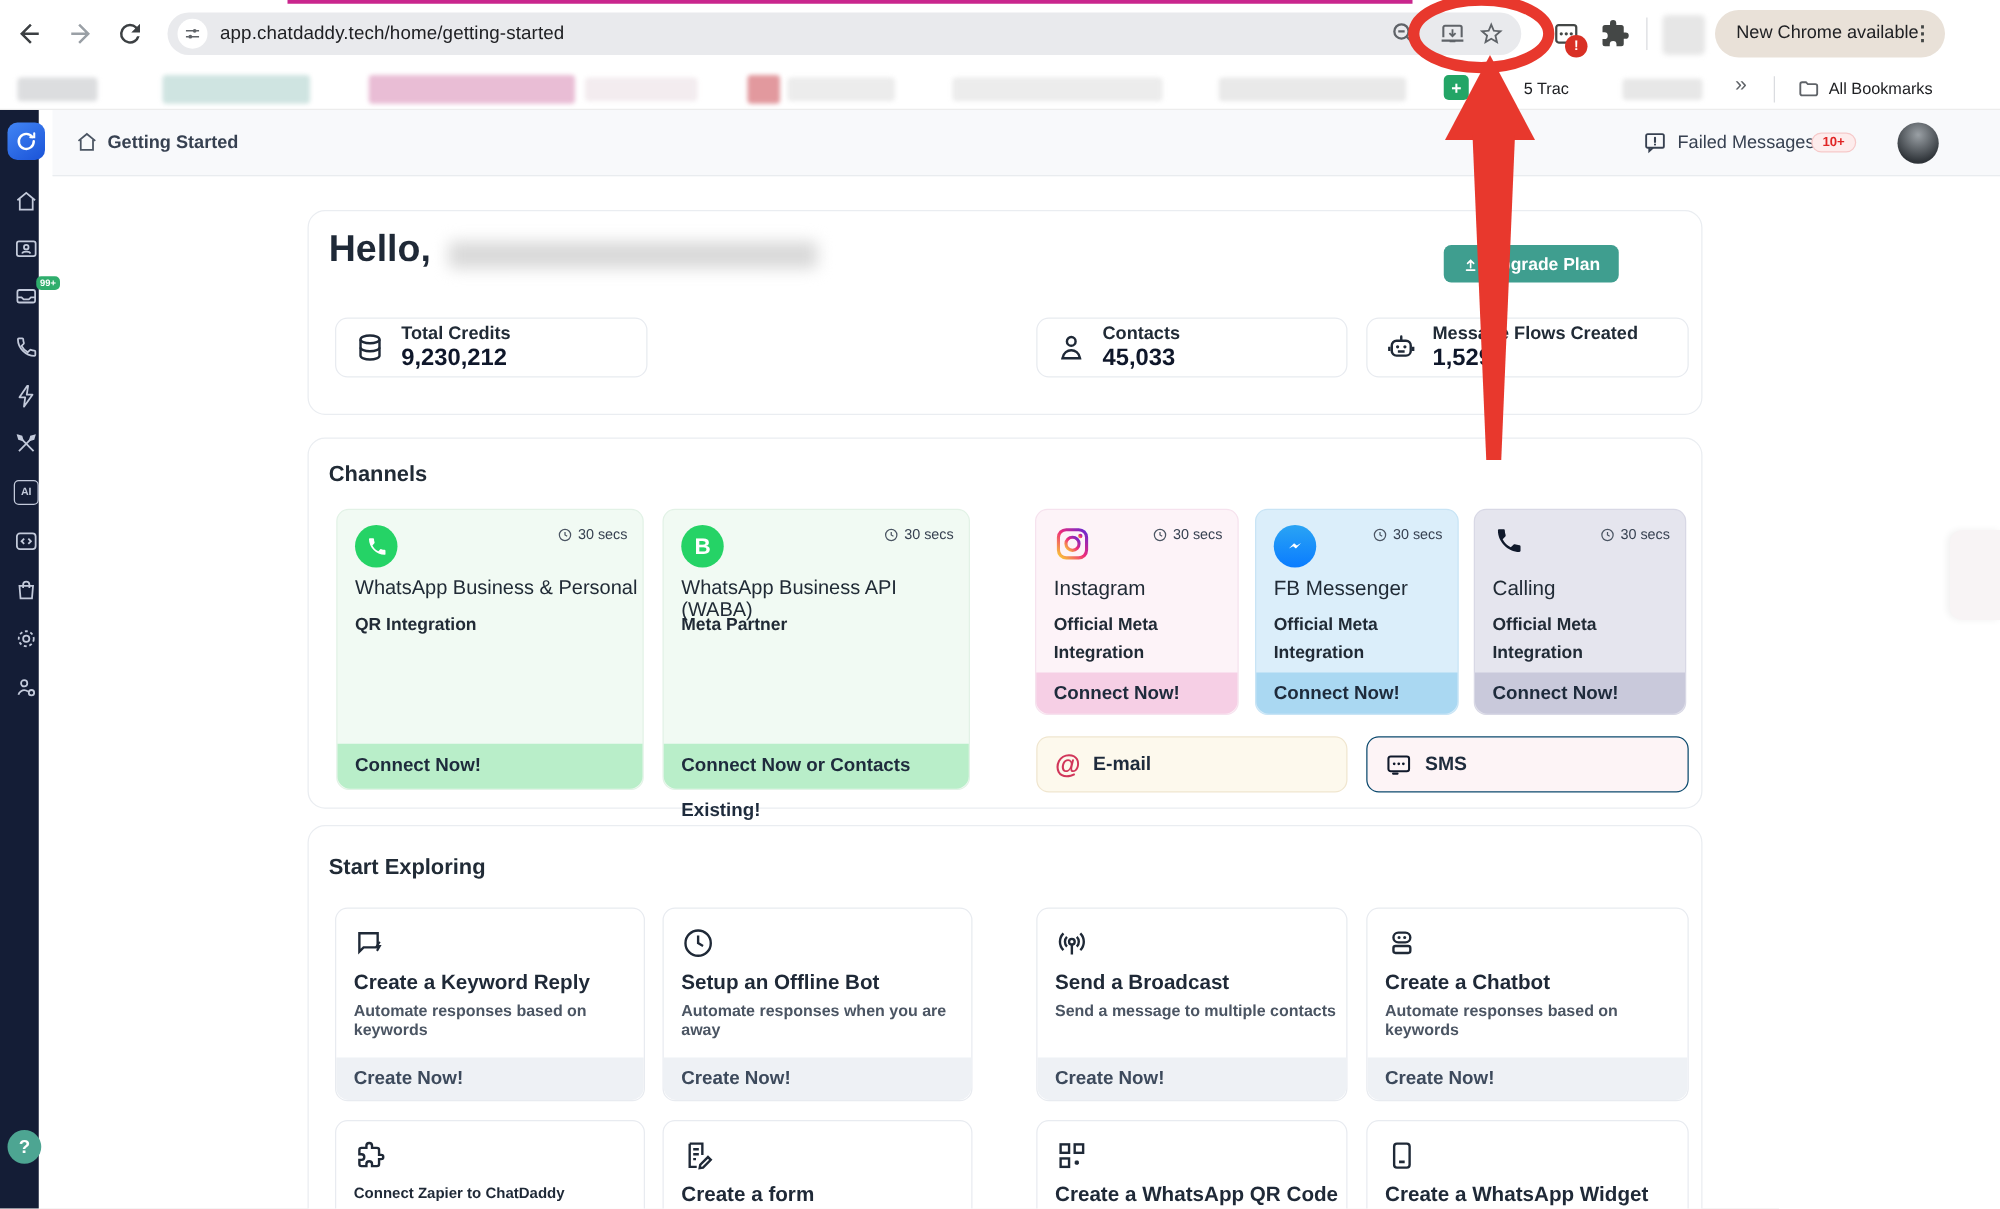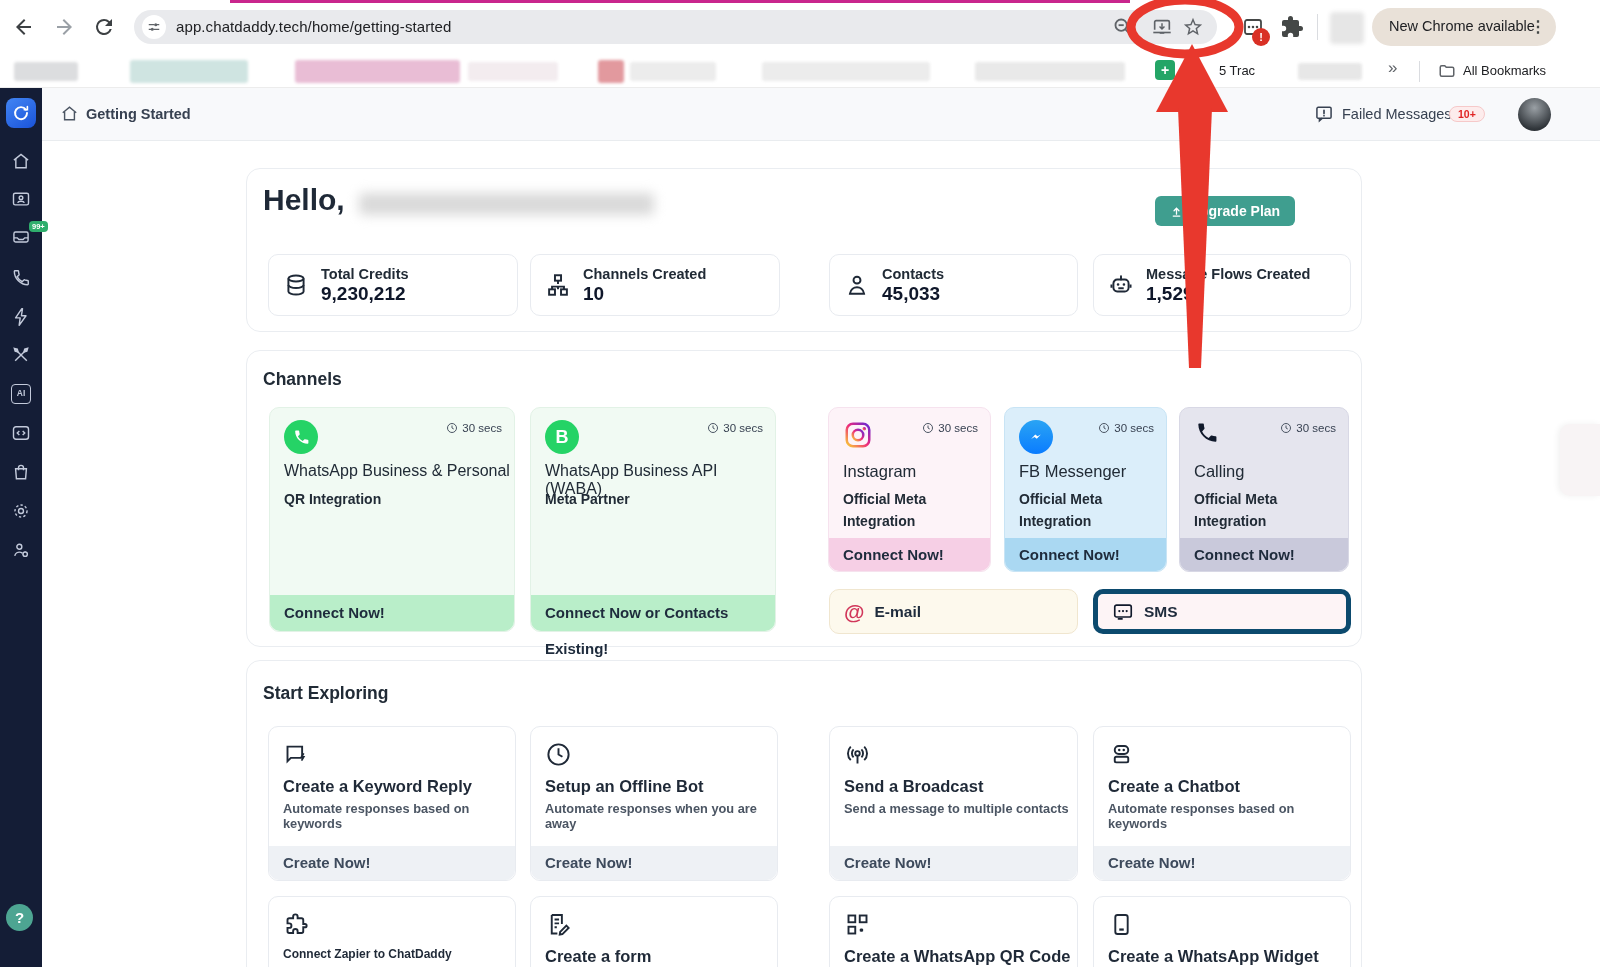--- a/index.html
+++ b/index.html
@@ -37,37 +37,37 @@
   
   .app-header { position:absolute; left:42px; top:88px; width:1558px; height:53px; background:#f8f9fb; border-bottom:1px solid #e9ecef; }
   .crumb-home { position:absolute; left:18px; top:16px; width:19px; height:19px; color:#4b5563; }
   .crumb-label { position:absolute; left:44px; top:18px; font-size:14.5px; font-weight:600; color:#374151; }
   .failed-ico { position:absolute; left:1272px; top:16px; width:20px; height:20px; color:#374151; }
   .failed-label { position:absolute; left:1300px; top:18px; font-size:14.5px; color:#374151; }
   .failed-badge { position:absolute; left:1407px; top:18px; padding:1px 8px; background:#fdecec; border:1px solid #f6c9c9; border-radius:10px; font-size:10.5px; font-weight:bold; color:#e02424; }
   .avatar { position:absolute; left:1476px; top:10px; width:33px; height:33px; border-radius:50%; background:radial-gradient(circle at 50% 30%, #9aa0a5, #2f3439 75%); }
 
   
-  .sidebar { position:absolute; left:0; top:88px; width:42px; height:879px; background:#141d36; }
+  .sidebar { position:absolute; left:0; top:88px; width:31px; height:879px; background:#141d36; }
   .sb-logo { position:absolute; left:6px; top:10px; width:30px; height:30px; border-radius:8px; background:linear-gradient(145deg,#4285f4,#1a53d8); display:flex; align-items:center; justify-content:center; color:#fff; }
   .sb-ico { position:absolute; left:11px; width:20px; height:20px; color:#c3cadb; }
   .sb-badge { position:absolute; left:18px; top:-6px; background:#2fae6d; color:#fff; font-size:7.5px; font-weight:bold; padding:1px 3px; border-radius:4px; }
   .sb-ai { position:absolute; left:11px; width:20px; height:20px; border:1.6px solid #c3cadb; border-radius:4px; color:#c3cadb; font-size:8.5px; font-weight:bold; text-align:center; line-height:17px; }
   .sb-help { position:absolute; left:6px; top:816px; width:27px; height:27px; border-radius:50%; background:#4da592; color:#fff; font-size:15px; font-weight:bold; text-align:center; line-height:27px; }
 
   
   .section { position:absolute; left:246px; width:1116px; background:#fff; border:1px solid #eaedf1; border-radius:14px; }
   .section-title { position:absolute; left:16px; font-size:17.5px; font-weight:700; color:#212b36; }
 
   
   .hello { position:absolute; left:16px; top:14px; font-size:30px; font-weight:800; color:#1f2937; }
   .hello-blur { position:absolute; left:112px; top:24px; width:295px; height:22px; background:#d9d9d9; border-radius:4px; filter:blur(6px); }
   .hero-sub { position:absolute; left:16px; top:56px; font-size:14px; color:#637381; }
   .upgrade-btn { position:absolute; left:908px; top:27px; width:140px; height:30px; background:#3f9e8f; border:none; border-radius:6px; color:#fff; font-size:14px; font-weight:600; font-family:inherit; display:flex; align-items:center; justify-content:center; gap:7px; cursor:pointer; }
-  .stat-card { position:absolute; top:85px; height:62px; border:1px solid #e8ebf0; border-radius:10px; background:#fff; display:flex; align-items:center; gap:12px; padding:0 14px; }
+  .stat-card { position:absolute; top:85px; height:48px; border:1px solid #e8ebf0; border-radius:10px; background:#fff; display:flex; align-items:center; gap:12px; padding:0 14px; }
   .stat-ico { width:26px; height:26px; color:#1f2937; flex:none; }
   .stat-label { font-size:14.5px; font-weight:600; color:#212b36; }
   .stat-value { font-size:19px; font-weight:800; color:#0f172a; margin-top:1px; }
 
   
   .ch-card { position:absolute; top:56px; border-radius:10px; }
   .ch-green { background:#f1faf3; border:1px solid #e2f2e6; }
   .ch-pink { background:#fdf3f8; border:1px solid #f6e2ee; }
   .ch-blue { background:#dbeefa; border:1px solid #c8e4f5; }
   .ch-lav { background:#e5e5ee; border:1px solid #d8d8e5; }
@@ -78,21 +78,21 @@
   .ch-name { position:absolute; left:14px; top:54px; font-size:16.5px; font-weight:400; color:#212b36; }
   .ch-tag { position:absolute; left:14px; top:80px; font-size:14px; font-weight:600; color:#212b36; line-height:22px; }
   .ch-footer { position:absolute; left:0; right:0; bottom:0; height:36px; border-radius:0 0 10px 10px; font-size:15px; font-weight:700; color:#1e2b3c; line-height:36px; padding-left:14px; }
   .ch-footer.sm { height:33px; line-height:33px; }
   .f-green { background:#b9eec9; }
   .f-pink { background:#f6cfe5; }
   .f-blue { background:#aad8f2; }
   .f-lav { background:#c9c9db; }
   .mini-card { position:absolute; top:238px; height:45px; border-radius:10px; display:flex; align-items:center; gap:10px; padding-left:14px; font-size:15.5px; font-weight:700; color:#1e2b3c; }
   .mini-email { background:#fdf9ed; border:1px solid #f0e6cf; }
-  .mini-sms { background:#fdf4f6; border:5px solid #0c4a6e; }
+  .mini-sms { background:#fdf4f6; border:1px solid #0c4a6e; }
   .at-glyph { color:#d1365a; font-size:21px; font-weight:700; }
 
   
   .x-card { position:absolute; width:248px; height:155px; background:#fff; border:1px solid #e8ebf0; border-radius:10px; }
   .x-icon { position:absolute; left:14px; top:14px; width:27px; height:27px; color:#1f2937; }
   .x-title { position:absolute; left:14px; top:50px; font-size:16.5px; font-weight:700; color:#1f2937; white-space:nowrap; }
   .x-sub { position:absolute; left:14px; top:74px; font-size:12.8px; font-weight:600; color:#4b5563; }
   .x-footer { position:absolute; left:0; right:0; bottom:0; height:34px; background:#eef1f5; border-radius:0 0 10px 10px; font-size:15px; font-weight:600; color:#3d4a5c; line-height:34px; padding-left:14px; }
 
   .edge-tab { position:absolute; left:1560px; top:424px; width:40px; height:72px; background:#f8f4f5; border-radius:10px 0 0 10px; box-shadow:-2px 0 6px rgba(0,0,0,.06); }
@@ -310,34 +310,20 @@
             <ellipse cx="12" cy="6" rx="7" ry="2.8"></ellipse>
             <path d="M5 6v6c0 1.5 3.1 2.8 7 2.8s7-1.3 7-2.8V6"></path>
             <path d="M5 12v6c0 1.5 3.1 2.8 7 2.8s7-1.3 7-2.8v-6"></path>
           </svg>
       </span>
       <div>
           <div class="stat-label">Total Credits</div>
       <div class="stat-value">9,230,212</div>
         </div>
     </div>
-    <div class="stat-card" style="left:283px;width:250px;">
-      <span class="stat-ico">
-        <svg class="ico" viewBox="0 0 24 24" fill="none" stroke="currentColor" stroke-width="1.8">
-            <rect x="9.2" y="3" width="5.6" height="5"></rect>
-            <path d="M12 8v3M6.5 16v-2.5h11V16M12 13v3"></path>
-            <rect x="3.8" y="16" width="5.4" height="5"></rect>
-            <rect x="14.8" y="16" width="5.4" height="5"></rect>
-          </svg>
-      </span>
-      <div>
-          <div class="stat-label">Channels Created</div>
-      <div class="stat-value">10</div>
-        </div>
-    </div>
     <div class="stat-card" style="left:582px;width:249px;">
       <span class="stat-ico">
         <svg class="ico" viewBox="0 0 24 24" fill="none" stroke="currentColor" stroke-width="1.8">
             <circle cx="12" cy="7.5" r="3.2"></circle>
             <path d="M5.5 20c.6-4.2 3.8-6 6.5-6s5.9 1.8 6.5 6z"></path>
           </svg>
       </span>
       <div>
           <div class="stat-label">Contacts</div>
       <div class="stat-value">45,033</div>

